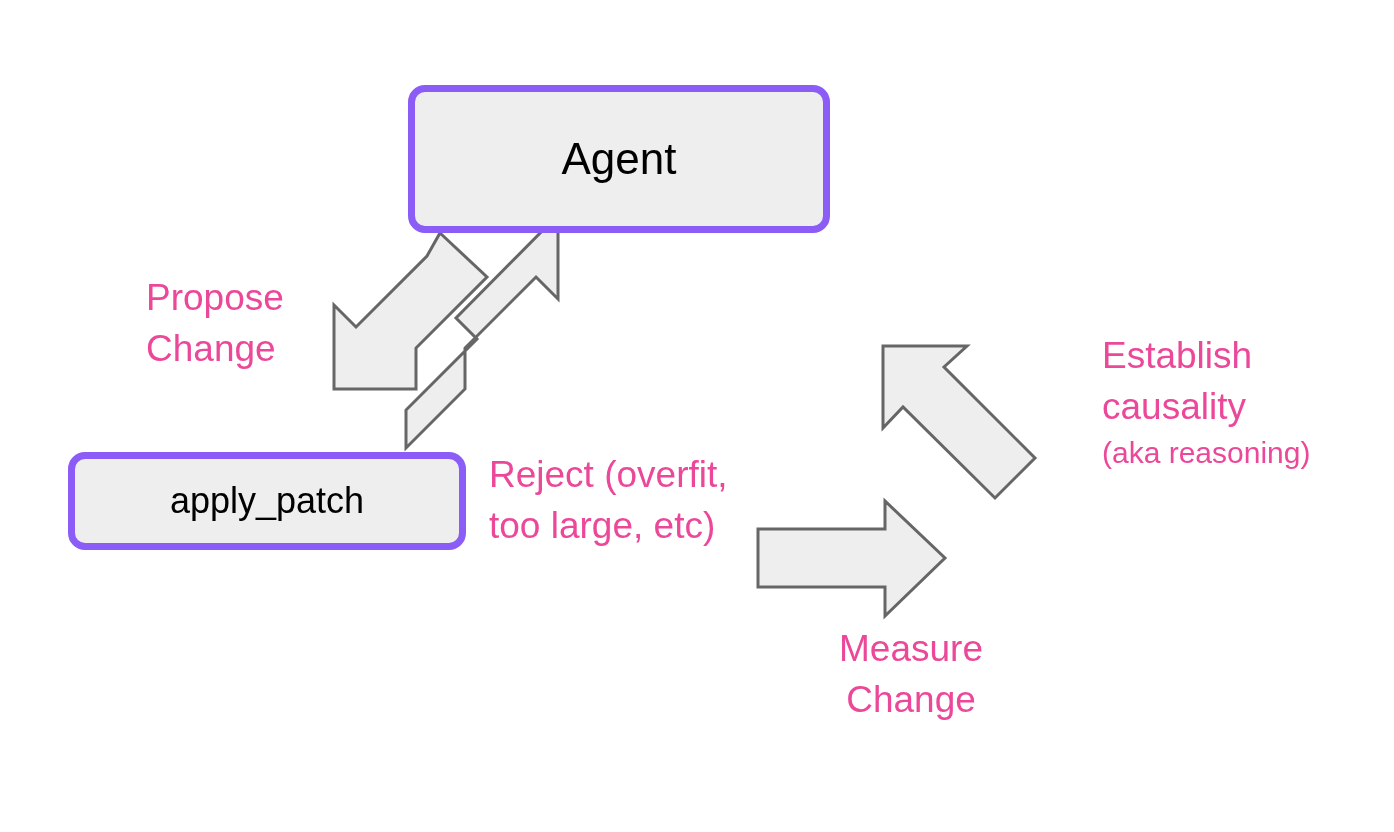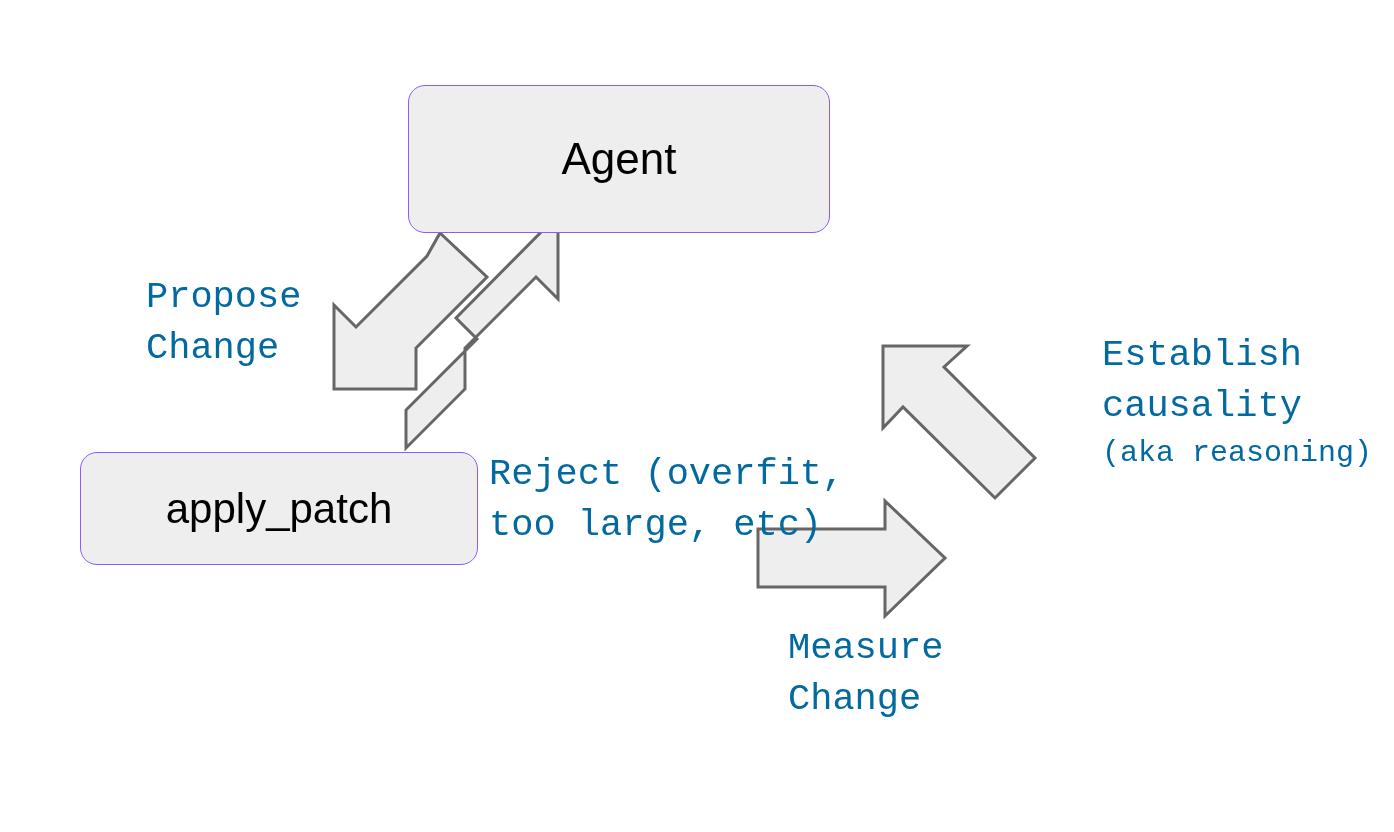--- a/index.html
+++ b/index.html
@@ -22,54 +22,54 @@
     position: absolute;
     left: 0;
     top: 0;
     width: 1394px;
     height: 832px;
   }
   .node-box {
     position: absolute;
     box-sizing: border-box;
     background: #eeeeee;
-    border: 1px solid #8b5cf6;
+    border: 7px solid #8b5cf6;
     border-radius: 17px;
     display: flex;
     align-items: center;
     justify-content: center;
     color: #000000;
     font-family: "Liberation Sans", sans-serif;
   }
   #node-agent {
     left: 408px;
     top: 85px;
     width: 422px;
     height: 148px;
     font-size: 44px;
   }
   #node-apply-patch {
-    left: 80px;
+    left: 68px;
     top: 452px;
     width: 398px;
-    height: 113px;
-    font-size: 42px;
+    height: 98px;
+    font-size: 36px;
   }
   .edge-label {
     position: absolute;
-    color: #0369a1;
-    font-family: Liberation Mono, monospace;
+    color: #ec4899;
+    font-family: Liberation Sans, sans-serif;
     font-size: 37px;
     line-height: 51px;
     white-space: pre-line;
     letter-spacing: 0px;
   }
   #label-propose-change { left: 146px; top: 272px; }
   #label-reject         { left: 489px; top: 407px; margin-top: 42px; }
-  #label-measure-change { left: 788px; top: 623px; }
+  #label-measure-change { left: 839px; top: 623px; text-align: center; }
   #label-establish-causality { left: 1078px; top: 330px; margin-left: 24px; }
   .sub-line {
     display: block;
     font-size: 30px;
     line-height: 42px;
   }
 </style>
 </head>
 <body>
 

